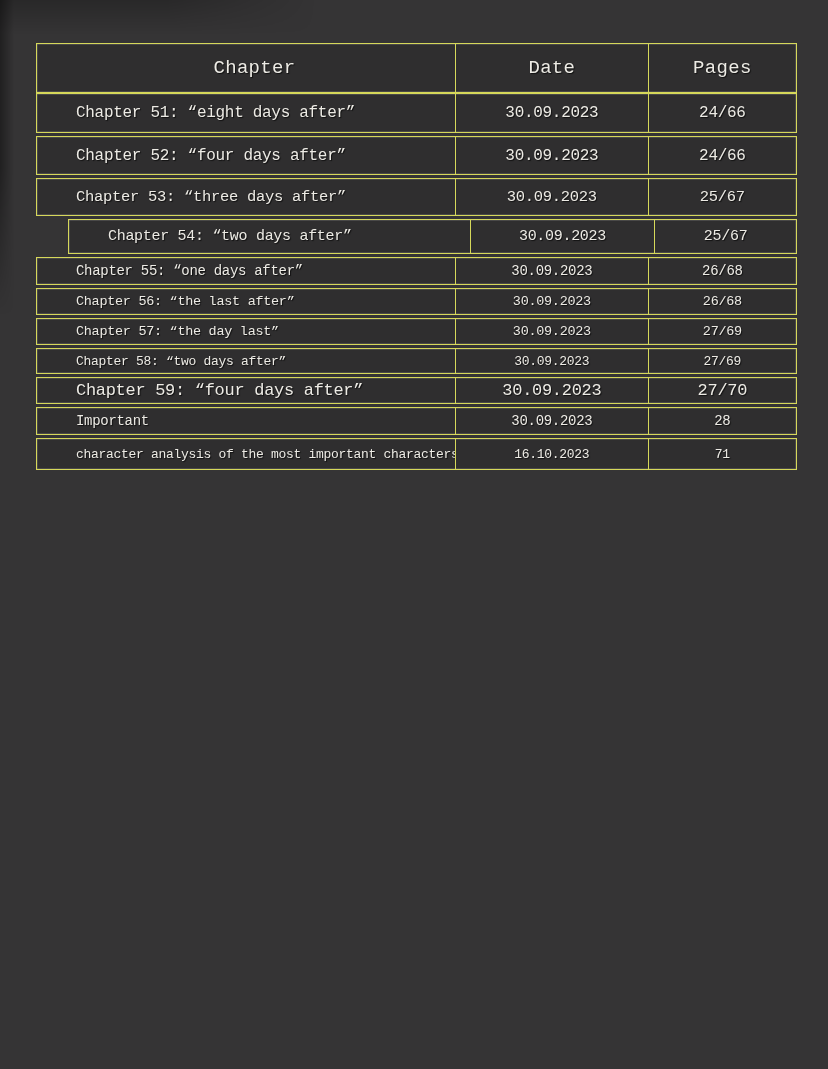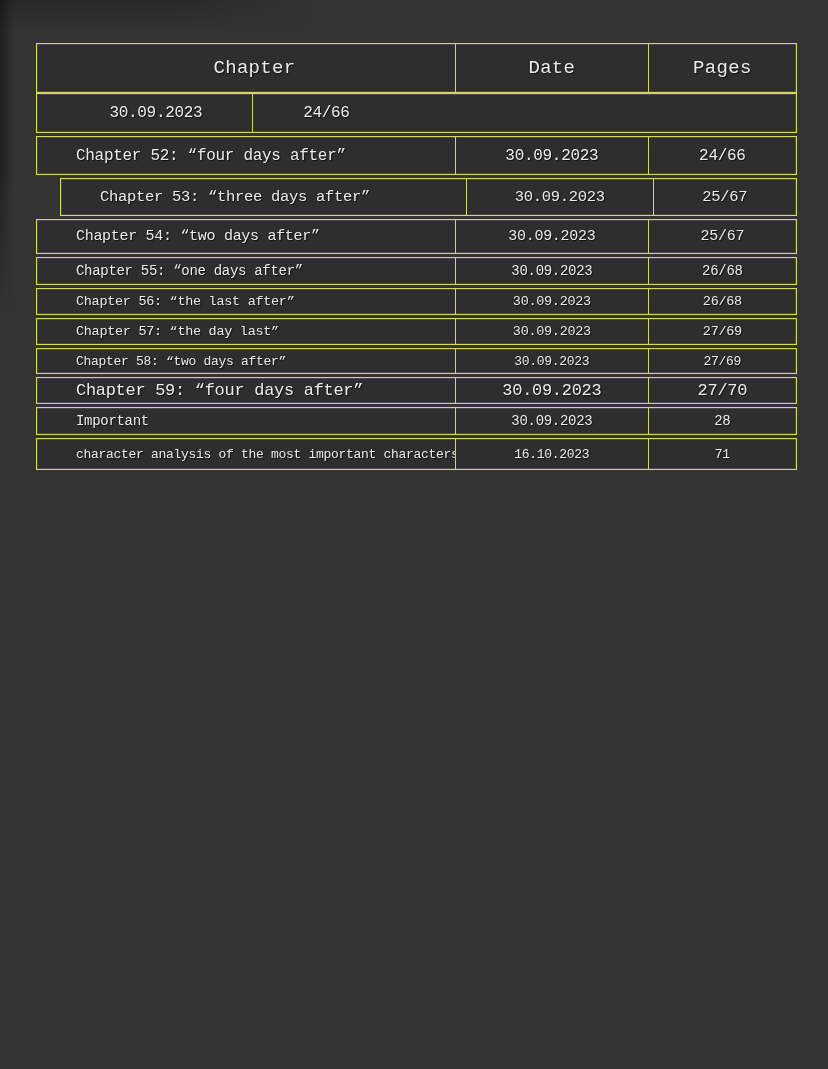--- a/index.html
+++ b/index.html
@@ -84,34 +84,35 @@
 <div class="vignette"></div>
 
 <div class="table-wrap">
   <div class="row header" id="header-row">
       <div class="cell c-chapter">Chapter</div>
       <div class="cell c-date">Date</div>
       <div class="cell c-pages">Pages</div>
     </div>
   <div id="rows-container">
       <div class="row" style="height: 40px; font-size: 16px;">
+        <div class="cell c-chapter">Chapter 51: “eight days after”</div>
         <div class="cell c-date">30.09.2023</div>
         <div class="cell c-pages">24/66</div>
       </div>
       <div class="row" style="height: 39px; font-size: 16px;">
         <div class="cell c-chapter">Chapter 52: “four days after”</div>
         <div class="cell c-date">30.09.2023</div>
         <div class="cell c-pages">24/66</div>
       </div>
-      <div class="row" style="height: 38px; font-size: 15.5px; margin-left: 24px;">
+      <div class="row" style="height: 38px; font-size: 15.5px;">
         <div class="cell c-chapter">Chapter 53: “three days after”</div>
         <div class="cell c-date">30.09.2023</div>
         <div class="cell c-pages">25/67</div>
       </div>
-      <div class="row" style="height: 35px; font-size: 15px;">
+      <div class="row" style="height: 35px; font-size: 15px; margin-left: 32px;">
         <div class="cell c-chapter">Chapter 54: “two days after”</div>
         <div class="cell c-date">30.09.2023</div>
         <div class="cell c-pages">25/67</div>
       </div>
       <div class="row" style="height: 28px; font-size: 14px;">
         <div class="cell c-chapter">Chapter 55: “one days after”</div>
         <div class="cell c-date">30.09.2023</div>
         <div class="cell c-pages">26/68</div>
       </div>
       <div class="row" style="height: 27px; font-size: 13.5px;">

